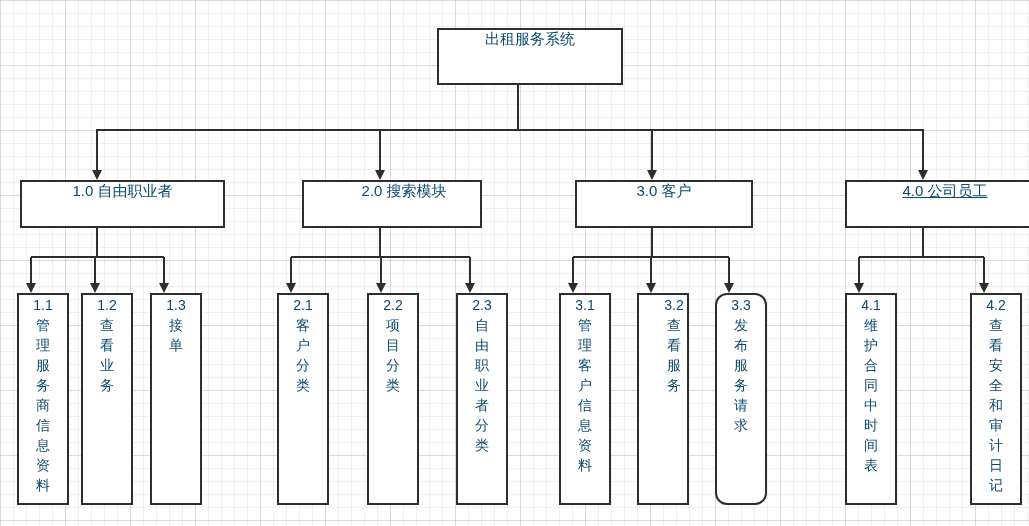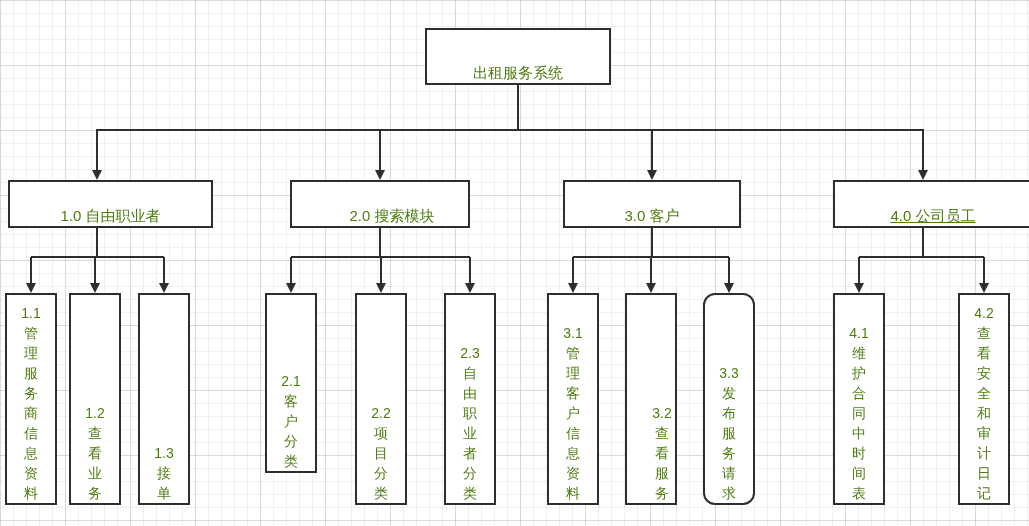--- a/index.html
+++ b/index.html
@@ -24,26 +24,27 @@
     position: absolute;
     left: 0; top: 0;
     width: 1029px; height: 526px;
     pointer-events: none;
   }
   .node {
     position: absolute;
     box-sizing: border-box;
     background: #ffffff;
     border: 2px solid #2e2e2e;
-    color: #4d7c0f;
+    color: #0c4a6e;
     display: flex;
     flex-direction: column;
     align-items: center;
-    justify-content: flex-end;
+    justify-content: flex-start;
     text-align: center;
+    margin-left: 12px;
   }
   .node.root { font-size: 15px; }
   .node.l2   { font-size: 15px; }
   .node.leaf { font-size: 14px; line-height: 20px; }
   .leaf .num {
     white-space: nowrap;
     line-height: 20px;
   }
   .leaf .vtext {
     width: 16px;
@@ -116,21 +117,21 @@
   </div>
   <div class="node leaf" style="left:69px; top:293px; width:52px; height:212px;">
     <div class="num">1.2</div>
     <div class="vtext">查看业务</div>
   </div>
   <div class="node leaf" style="left:138px; top:293px; width:52px; height:212px;">
     <div class="num">1.3</div>
     <div class="vtext">接单</div>
   </div>
 
-  <div class="node leaf" style="left:265px; top:293px; width:52px; height:180px;">
+  <div class="node leaf" style="left:265px; top:293px; width:52px; height:212px;">
     <div class="num">2.1</div>
     <div class="vtext">客户分类</div>
   </div>
   <div class="node leaf" style="left:355px; top:293px; width:52px; height:212px;">
     <div class="num">2.2</div>
     <div class="vtext">项目分类</div>
   </div>
   <div class="node leaf" style="left:444px; top:293px; width:52px; height:212px;">
     <div class="num">2.3</div>
     <div class="vtext">自由职业者分类</div>

